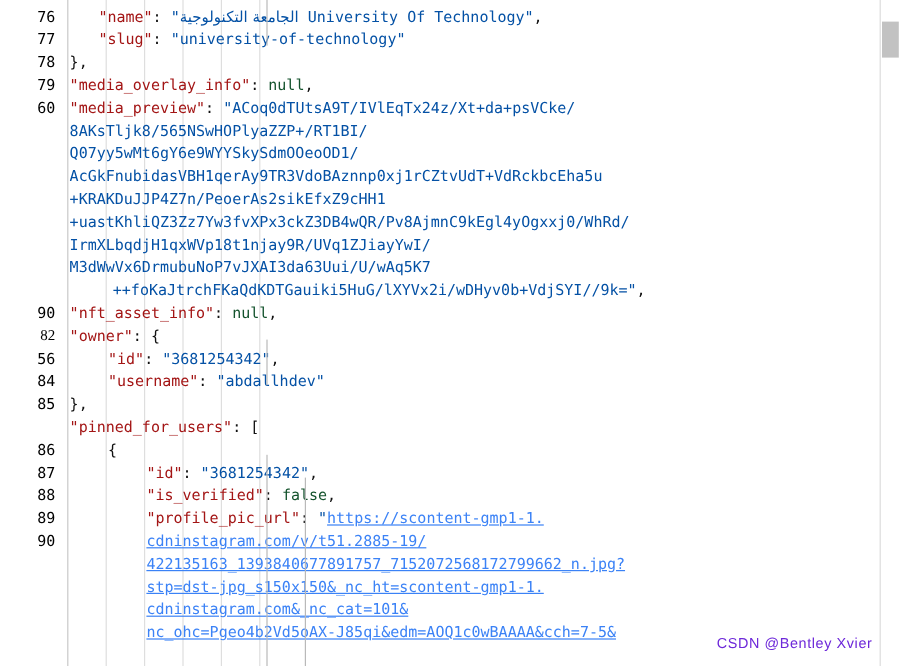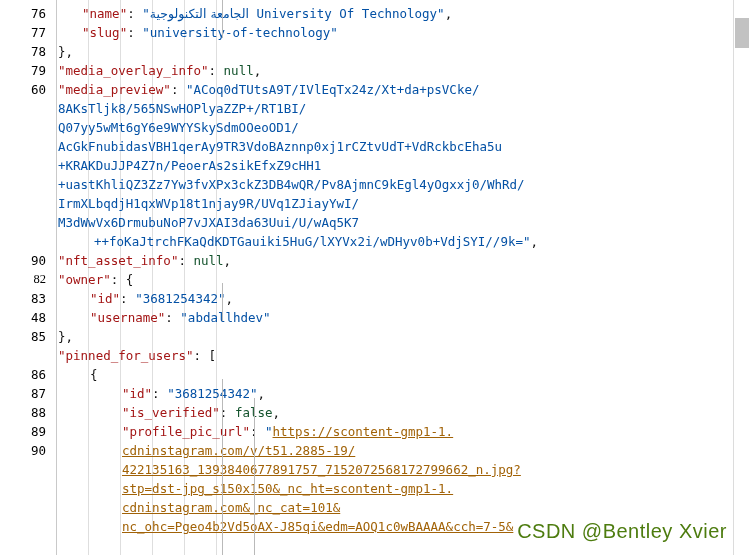--- a/index.html
+++ b/index.html
@@ -95,21 +95,21 @@
     width: 1px;
     background: #b9b9b9;
     z-index: 2;
   }
 
   
   .k   { color: #a31515; }   
   .s   { color: #0451a5; }   
   .n   { color: #14532d; }   
   .p   { color: #111111; }   
-  .lnk { color: #a16207; text-decoration: underline; }
+  .lnk { color: #3b82f6; text-decoration: underline; }
 
   
   .vscroll {
     position: absolute;
     right: 0;
     top: 0;
     width: 16px;
     height: 555px;
     background: #ffffff;
     border-left: 1px solid #dcdcdc;
@@ -122,22 +122,22 @@
     width: 15px;
     background: #c2c2c2;
     border-radius: 0;
   }
 
   
   .watermark {
     position: absolute;
     right: 22px;
     bottom: 12px;
-    color: #4d7c0f;
-    font-size: 20px;
+    color: #6d28d9;
+    font-size: 12px;
     font-family: "Liberation Sans", sans-serif;
     letter-spacing: 0.5px;
     z-index: 6;
     white-space: nowrap;
     user-select: none;
   }
 
   .arabic { font-family: "DejaVu Sans", sans-serif; }
 </style>
 </head>
@@ -155,22 +155,22 @@
 
   <div class="gutter">
     <div class="gutter-inner">
         <div class="lnum" style="top: 4px;">76</div>
         <div class="lnum" style="top: 23px;">77</div>
         <div class="lnum" style="top: 42px;">78</div>
         <div class="lnum" style="top: 61px;">79</div>
         <div class="lnum" style="top: 80px;">60</div>
         <div class="lnum" style="top: 251px;">90</div>
         <div class="lnum" style="top: 270px; font-family: Liberation Serif, serif;">82</div>
-        <div class="lnum" style="top: 289px;">83</div>
-        <div class="lnum" style="top: 308px;">48</div>
+        <div class="lnum" style="top: 289px;">56</div>
+        <div class="lnum" style="top: 308px;">84</div>
         <div class="lnum" style="top: 327px; margin-left: 34px;">85</div>
         <div class="lnum" style="top: 365px;">86</div>
         <div class="lnum" style="top: 384px;">87</div>
         <div class="lnum" style="top: 403px;">88</div>
         <div class="lnum" style="top: 422px;">89</div>
         <div class="lnum" style="top: 441px;">90</div>
       </div>
   </div>
 
   <div class="code">

